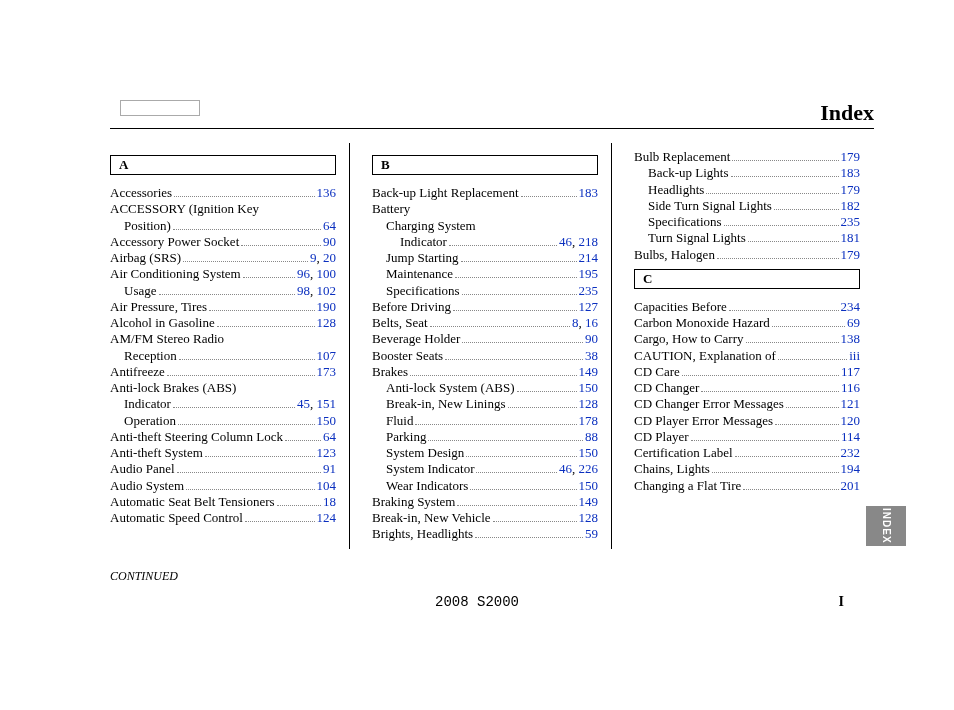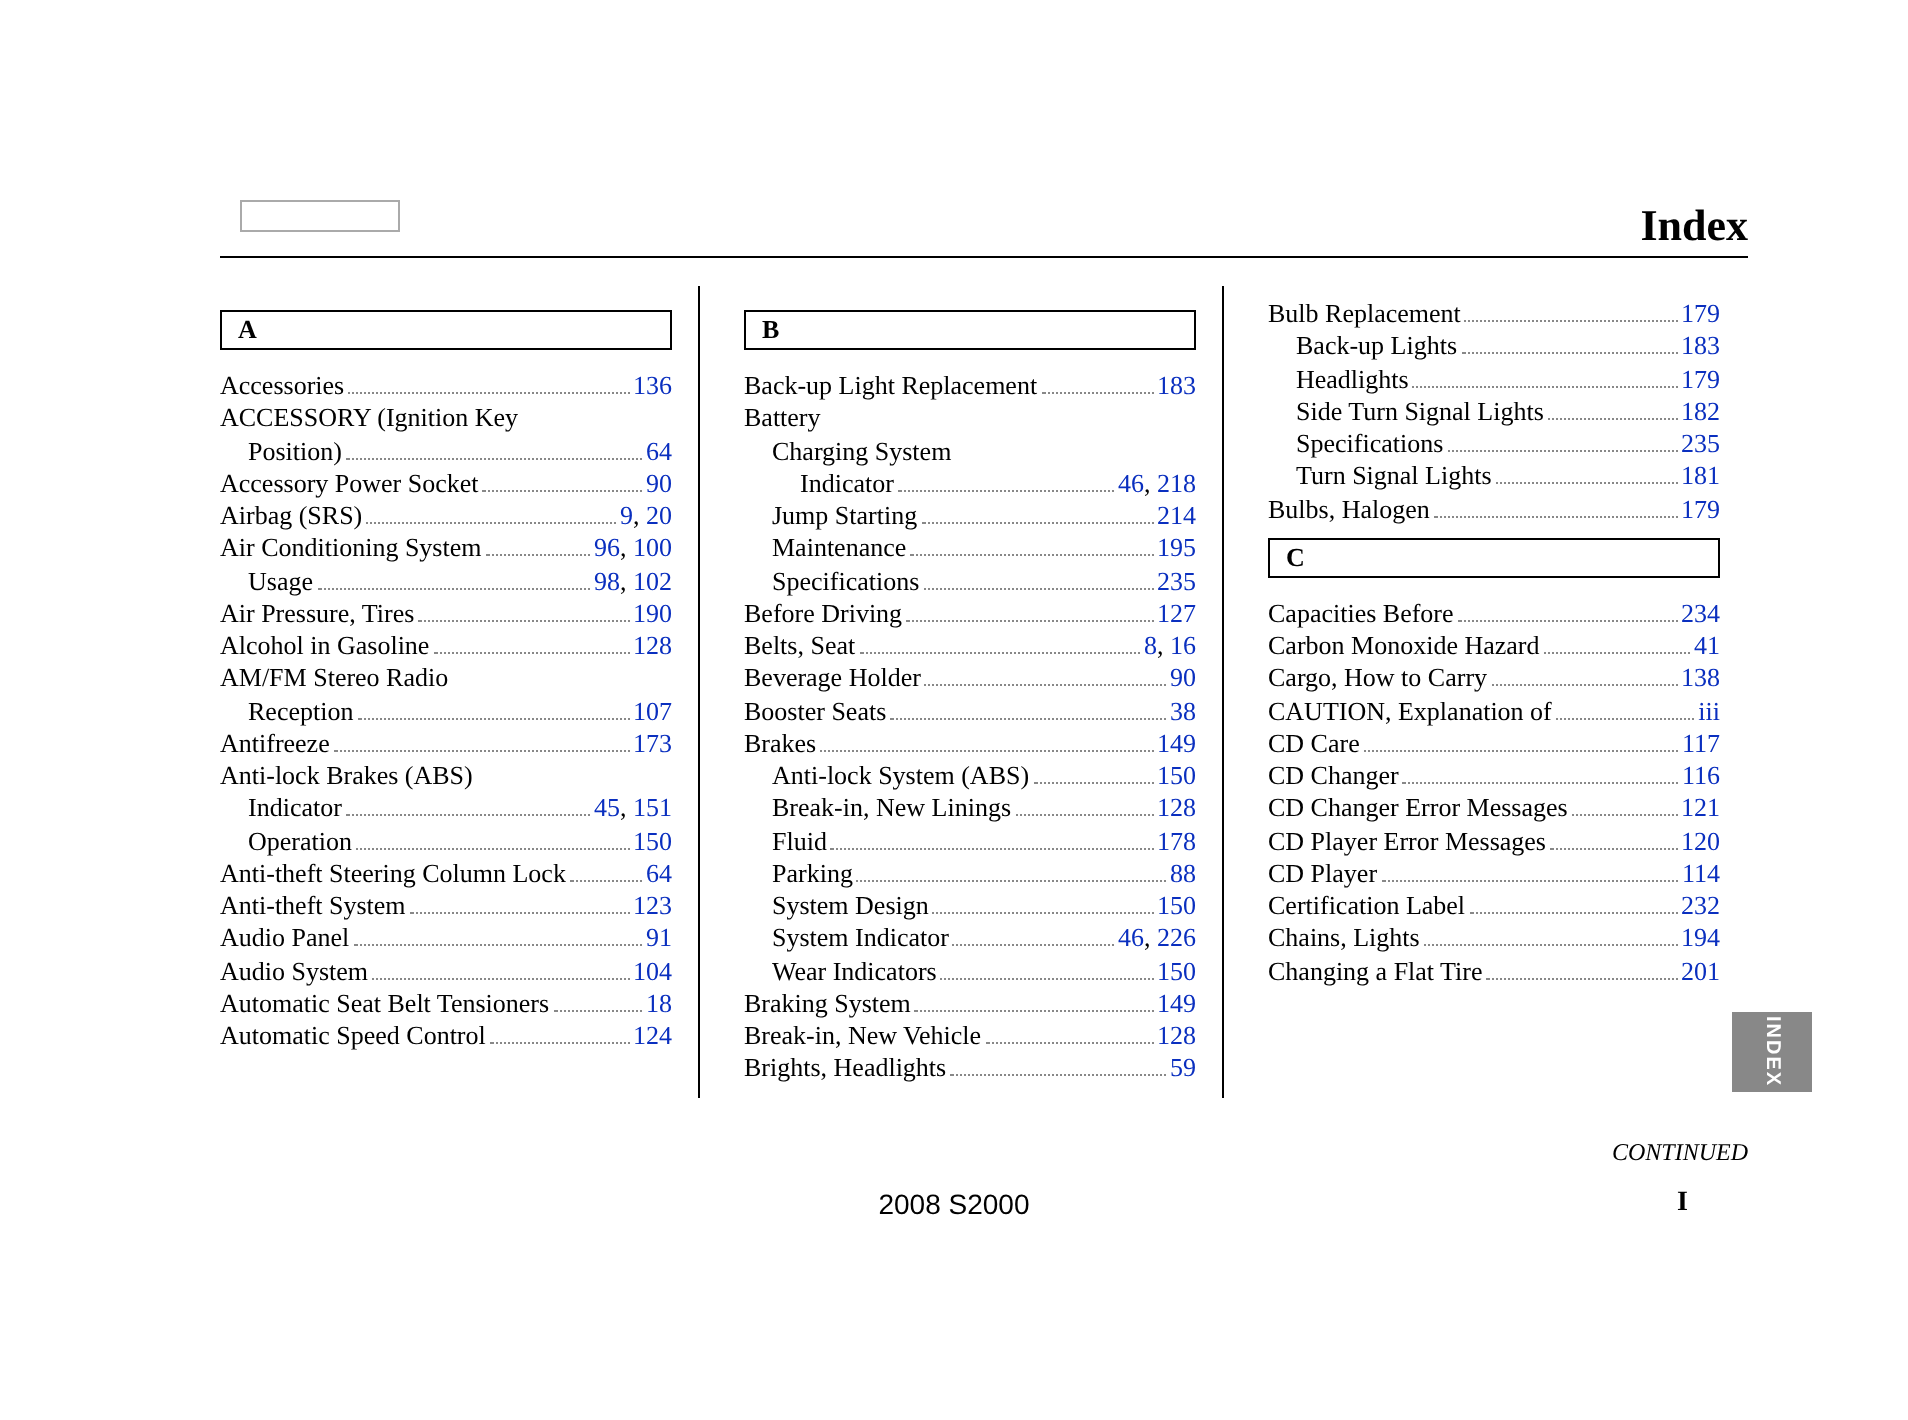--- a/index.html
+++ b/index.html
@@ -75,21 +75,20 @@
     border-bottom: 1px dotted #888;
     margin: 0 2px 3px 2px;
     min-width: 4px;
   }
   .pages { flex: 0 0 auto; }
   .pages a, .pg {
     color: #0a2fbf;
     text-decoration: none;
   }
   .continued {
-    text-align: right;
     font-style: italic;
     font-size: 12px;
     margin-top: 26px;
   }
   .side-tab {
     position: absolute;
     right: 48px;
     top: 506px;
     width: 40px;
     height: 40px;
@@ -104,21 +103,21 @@
     font-family: Arial, sans-serif;
     font-weight: bold;
   }
   .footer {
     position: absolute;
     left: 0;
     right: 0;
     bottom: 100px;
     display: flex;
     justify-content: center;
-    font-family: Liberation Sans, sans-serif;
+    font-family: Liberation Mono, monospace;
     font-size: 14px;
   }
   .page-num {
     position: absolute;
     right: 110px;
     bottom: 100px;
     font-family: Georgia, serif;
     font-weight: bold;
     font-size: 14px;
   }
@@ -392,21 +391,21 @@
         </div>
         <div class="section-header"><span>C</span></div>
         <div class="entry">
           <span class="label">Capacities Before</span>
           <span class="dots"></span>
           <span class="pages"><a href="#" class="pg">234</a></span>
         </div>
         <div class="entry">
           <span class="label">Carbon Monoxide Hazard</span>
           <span class="dots"></span>
-          <span class="pages"><a href="#" class="pg">41</a></span>
+          <span class="pages"><a href="#" class="pg">69</a></span>
         </div>
         <div class="entry">
           <span class="label">Cargo, How to Carry</span>
           <span class="dots"></span>
           <span class="pages"><a href="#" class="pg">138</a></span>
         </div>
         <div class="entry">
           <span class="label">CAUTION, Explanation of</span>
           <span class="dots"></span>
           <span class="pages"><a href="#" class="pg">iii</a></span>

